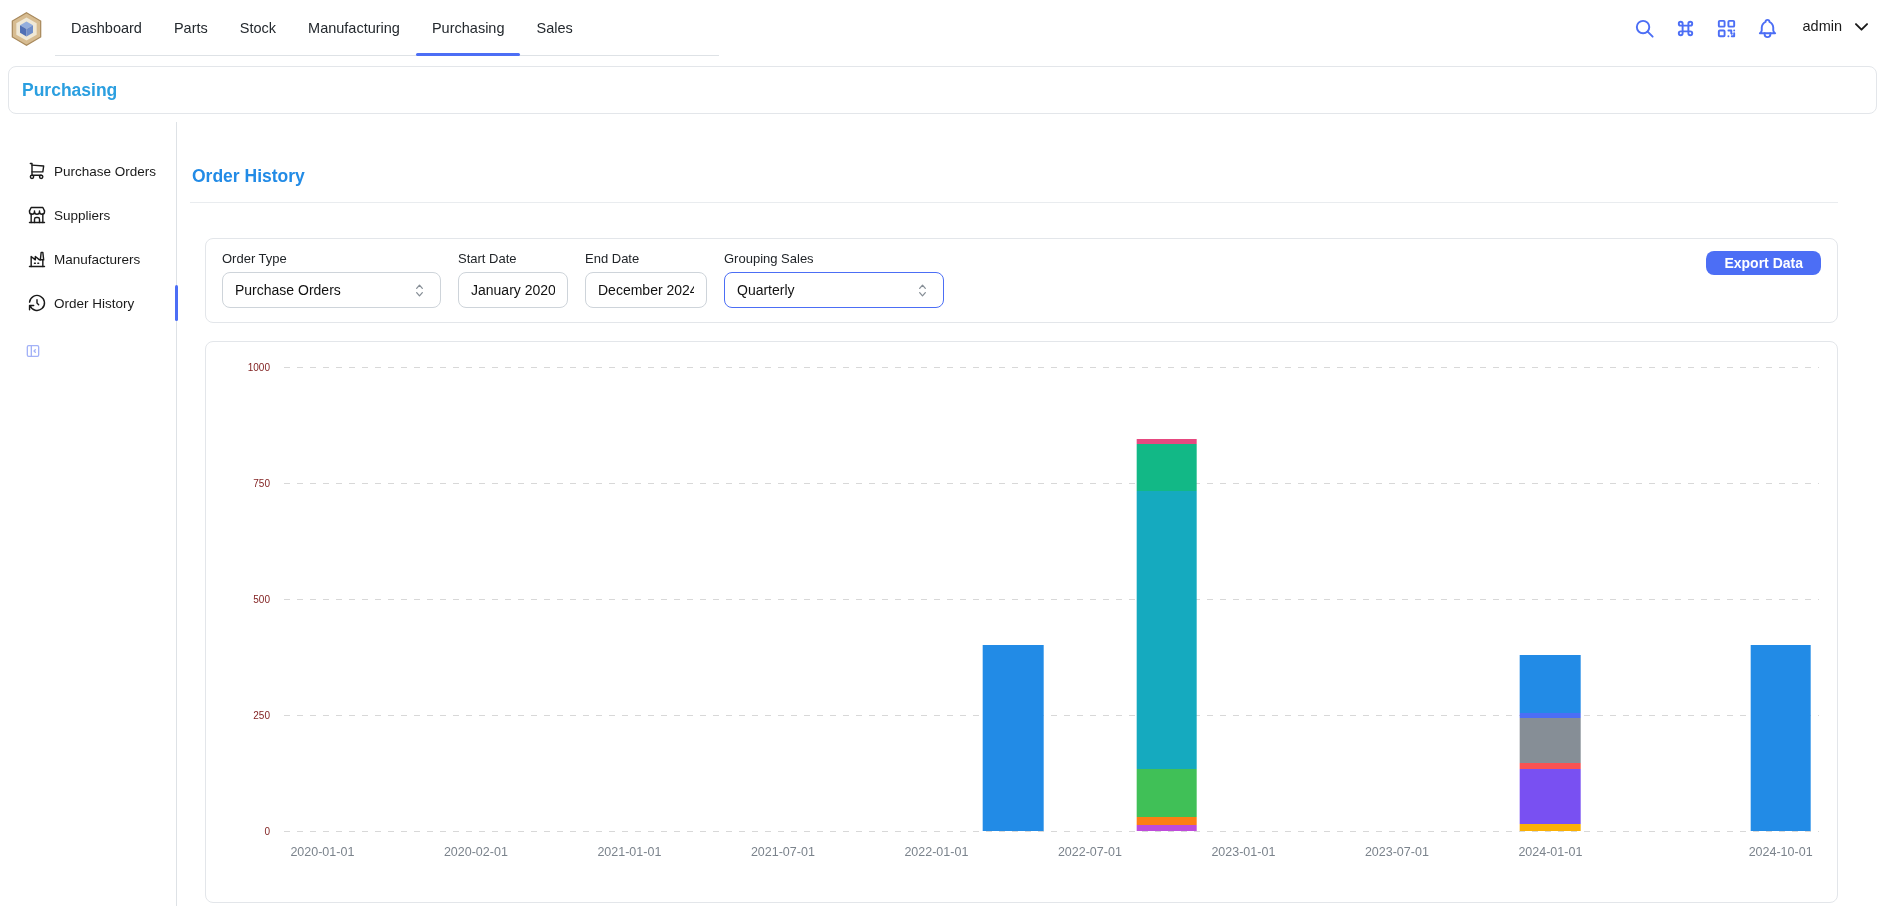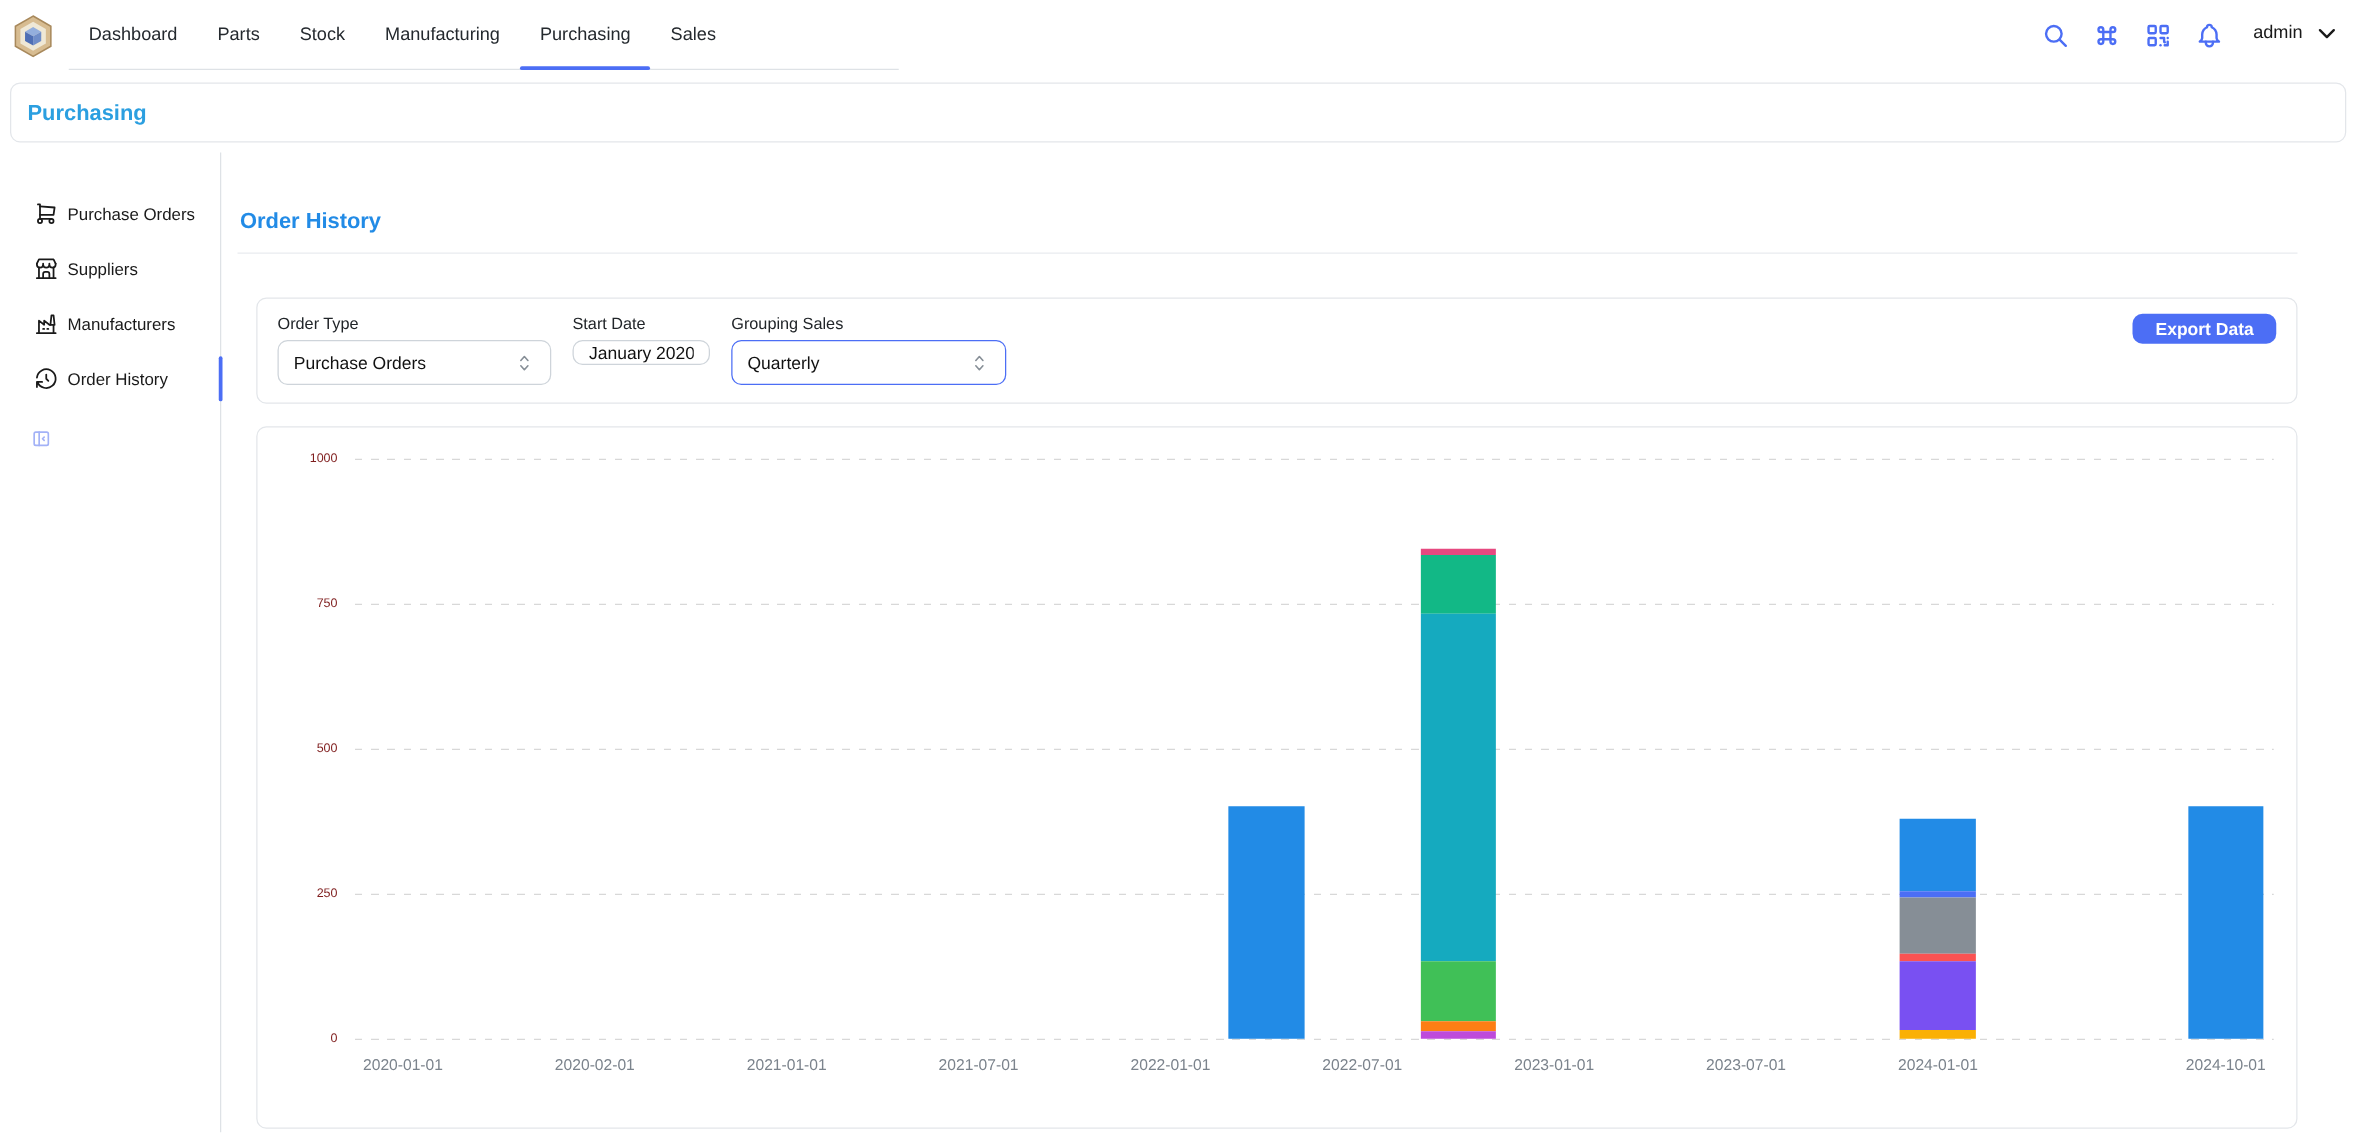--- a/index.html
+++ b/index.html
@@ -43,21 +43,21 @@
   
   .filter-card { margin:35px 0 0 15px; border:1px solid #e3e6ea; border-radius:8px;
     padding:12px 16px 14px 16px; display:flex; align-items:flex-start; gap:17px; }
   .field { display:flex; flex-direction:column; }
   .field-label { font-size:13px; font-weight:500; color:#212529; margin-bottom:6px; }
   .control { height:36px; border:1px solid #ced4da; border-radius:8px; background:#fff;
     display:flex; align-items:center; padding:0 12px; font-size:14px; color:#111; cursor:pointer; }
   .control.select { justify-content:space-between; }
   .control.focused { border:1.5px solid #4c6ef5; }
   .selector-icon { width:17px; height:17px; color:#868e96; margin-left:8px; flex:0 0 auto; }
-  .text-input { height:20px; border:1px solid #ced4da; border-radius:8px; padding:0 12px;
+  .text-input { height:36px; border:1px solid #ced4da; border-radius:8px; padding:0 12px;
     font-size:14px; color:#111; font-family:"Liberation Sans", sans-serif; outline:none; }
   .w-order-type { width:219px; }
   .w-start { width:110px; }
   .w-end { width:122px; }
   .w-grouping { width:220px; }
   .export-btn { margin-left:auto; height:24px; padding:0 18px; background:#4c6ef5; color:#fff;
     border:none; border-radius:8px; font-size:14px; font-weight:600; cursor:pointer;
     font-family:"Liberation Sans", sans-serif; }
 
   
@@ -210,20 +210,24 @@
           <span>Purchase Orders</span>
           <svg class="selector-icon" viewBox="0 0 24 24" fill="none" stroke="currentColor" stroke-width="1.8" stroke-linecap="round" stroke-linejoin="round">
             <path d="M8 9l4 -4.5l4 4.5"></path>
               <path d="M8 15l4 4.5l4 -4.5"></path>
           </svg>
         </div>
       </div>
       <div class="field">
         <span class="field-label">Start Date</span>
         <input class="text-input w-start" type="text" value="January 2020" style="">
+      </div>
+      <div class="field">
+        <span class="field-label">End Date</span>
+        <input class="text-input w-end" type="text" value="December 2024" style="">
       </div>
       <div class="field">
         <span class="field-label">Grouping Sales</span>
         <div class="control select focused w-grouping">
           <span>Quarterly</span>
           <svg class="selector-icon" viewBox="0 0 24 24" fill="none" stroke="currentColor" stroke-width="1.8" stroke-linecap="round" stroke-linejoin="round">
             <path d="M8 9l4 -4.5l4 4.5"></path>
               <path d="M8 15l4 4.5l4 -4.5"></path>
           </svg>
         </div>

